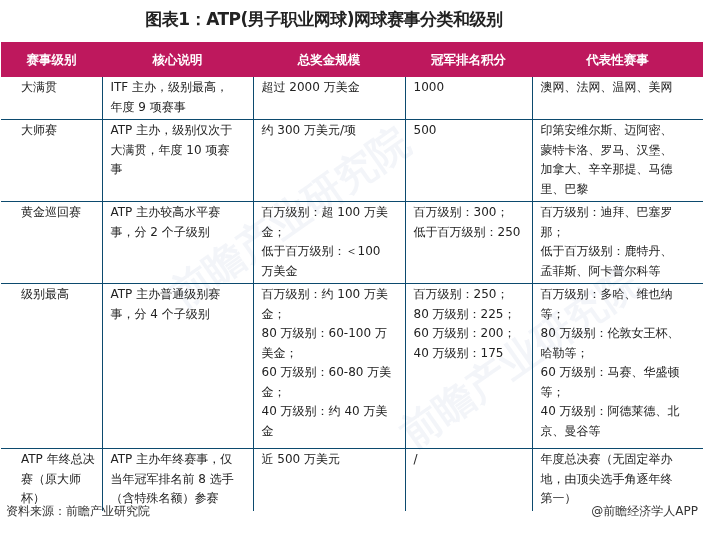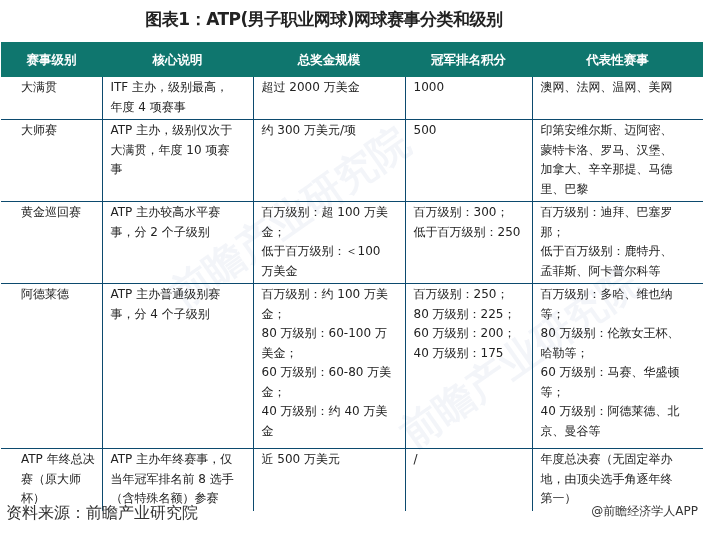--- a/index.html
+++ b/index.html
@@ -19,40 +19,40 @@
       border-collapse: collapse; table-layout: fixed;
       width: 702px;
       font-size: 12.5px; line-height: 19.5px;
     }
     col.c1 { width: 101px; }
     col.c2 { width: 151px; }
     col.c3 { width: 152px; }
     col.c4 { width: 127px; }
     col.c5 { width: 171px; }
     thead th {
-      background: #0f766e; color: #ffffff; height: 35px;
+      background: #be185d; color: #ffffff; height: 35px;
       font-family: "DejaVu Sans", "Liberation Sans", sans-serif;
       font-size: 12.5px; font-weight: bold; text-align: center;
       border: none; padding: 0;
     }
     tbody td {
       border: 1px solid #0c4a6e; vertical-align: top;
       padding: 1px 5px 2px 8px;
       font-family: "DejaVu Sans", "Liberation Sans", sans-serif;
       font-size: 12px; color: #222;
     }
     tbody tr:first-child td { border-top: none; }
     tbody tr:last-child td { border-bottom: none; }
     tbody td:first-child { border-left: none; padding-left: 20px; }
     tbody td:last-child { border-right: none; }
     .line { display: block; }
     .source {
       position: absolute; left: 6px; top: 503px;
       font-family: Liberation Serif, serif;
-      font-size: 16px; color: #333;
+      font-size: 12px; color: #333;
     }
     .credit {
       position: absolute; right: 6px; top: 503px;
       font-family: "DejaVu Sans", "Liberation Sans", sans-serif;
       font-size: 12px; color: #333; text-align: center;
     }
     .watermark {
       position: absolute; font-family: "DejaVu Sans", sans-serif;
       font-size: 40px; font-weight: bold; color: rgba(160,180,210,0.13);
       transform: rotate(-35deg); pointer-events: none; white-space: nowrap;
@@ -83,21 +83,21 @@
       <th>代表性赛事</th>
     </tr>
   </thead>
   <tbody id="tbody">
       <tr style="height: 38px;">
         <td>
           <span class="line">大满贯</span>
         </td>
         <td>
           <span class="line">ITF 主办，级别最高，</span>
-          <span class="line">年度 4 项赛事</span>
+          <span class="line">年度 9 项赛事</span>
         </td>
         <td>
           <span class="line">超过 2000 万美金</span>
         </td>
         <td>
           <span class="line">1000</span>
         </td>
         <td>
           <span class="line">澳网、法网、温网、美网</span>
         </td>
@@ -144,21 +144,21 @@
         </td>
         <td>
           <span class="line">百万级别：迪拜、巴塞罗</span>
           <span class="line">那；</span>
           <span class="line">低于百万级别：鹿特丹、</span>
           <span class="line">孟菲斯、阿卡普尔科等</span>
         </td>
       </tr>
       <tr style="height: 165px;">
         <td>
-          <span class="line">阿德莱德</span>
+          <span class="line">级别最高</span>
         </td>
         <td>
           <span class="line">ATP 主办普通级别赛</span>
           <span class="line">事，分 4 个子级别</span>
         </td>
         <td>
           <span class="line">百万级别：约 100 万美</span>
           <span class="line">金；</span>
           <span class="line">80 万级别：60-100 万</span>
           <span class="line">美金；</span>

